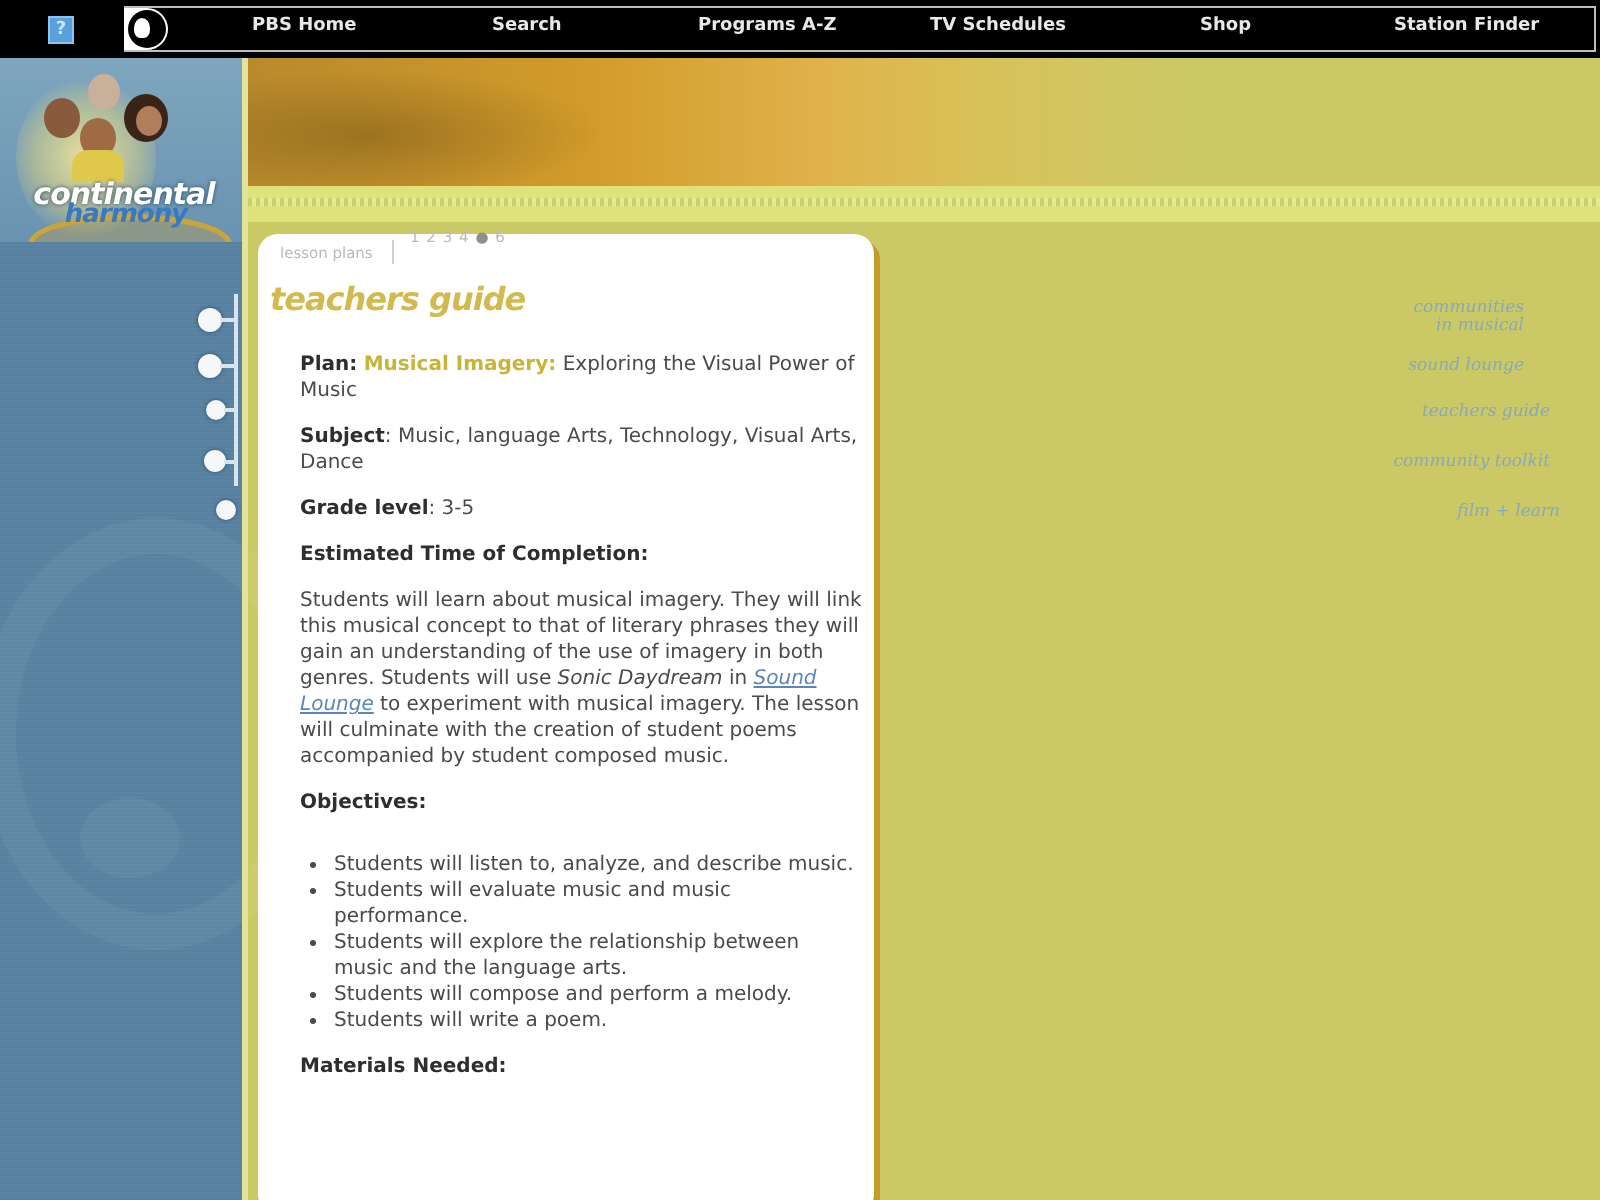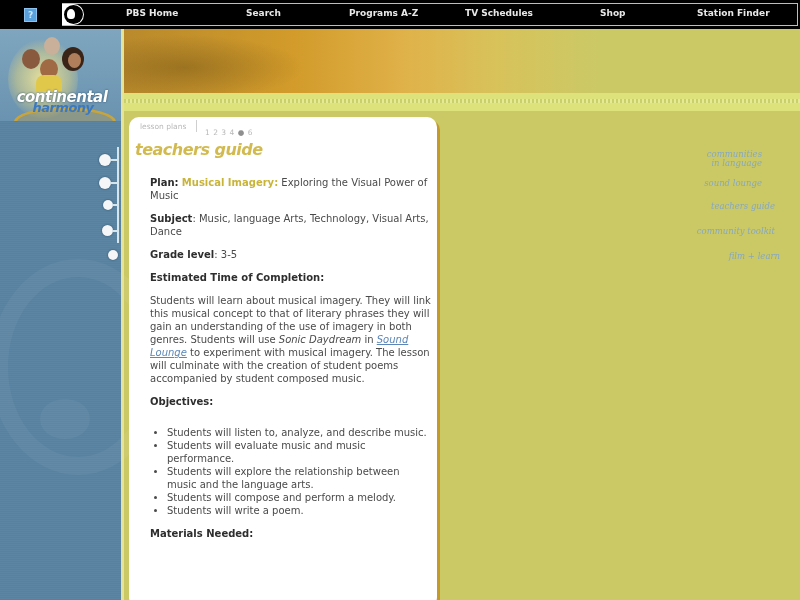--- a/index.html
+++ b/index.html
@@ -116,21 +116,21 @@
   }
   .card {
     position: absolute; left: 129px; top: 117px; width: 308px; height: 490px;
     background: #fff; border-radius: 10px;
   }
   .crumb {
     position: absolute; left: 140px; top: 122px; font-size: 7.5px; color: #b9b9b9;
     font-family: "DejaVu Sans", sans-serif; white-space: nowrap;
   }
   .crumb-sep { position: absolute; left: 196px; top: 120px; width: 1px; height: 12px; background: #cfcfcf; }
-  .pages { position: absolute; left: 205px; top: 128px; font-size: 7.5px; color: #b9b9b9; white-space: nowrap; }
+  .pages { position: absolute; left: 205px; top: 114px; font-size: 7.5px; color: #b9b9b9; white-space: nowrap; }
   .pages span { margin-right: 1px; cursor: pointer; }
   .pages .cur { color: #8f8f8f; }
   .page-title {
     position: absolute; left: 135px; top: 140px; font-family: "DejaVu Sans", sans-serif;
     font-style: italic; font-weight: bold; font-size: 16px; color: #d2ba4e; letter-spacing: -0.5px;
   }
   .content {
     position: absolute; left: 135px; top: 176px; width: 296px;
     font-family: "DejaVu Sans", sans-serif; font-size: 10px; line-height: 13px; color: #4a4a4a;
   }
@@ -175,21 +175,21 @@
   <div class="face" style="left:36px;top:46px;width:26px;height:16px;border-radius:8px 8px 0 0;background:#e0c84a"></div>
   <div class="logo-ring"></div>
   <div class="logo-title">continental</div>
   <div class="logo-sub">harmony</div>
 </div>
 
 <div class="side-vline"></div>
 
 <div class="side-item" style="top:150px;right:38px">
   <div>communities</div>
-  <div>in language</div>
+  <div>in musical</div>
 </div>
 <div class="side-dot" style="left:99px;top:154px"></div>
 <div class="side-tick" style="left:110px;top:159px"></div>
 
 <div class="side-item" style="top:179px;right:38px">sound lounge</div>
 <div class="side-dot" style="left:99px;top:177px"></div>
 <div class="side-tick" style="left:110px;top:182px"></div>
 
 <div class="side-item" style="top:202px;right:25px">teachers guide</div>
 <div class="side-dot" style="left:103px;top:200px;width:10px;height:10px"></div>

